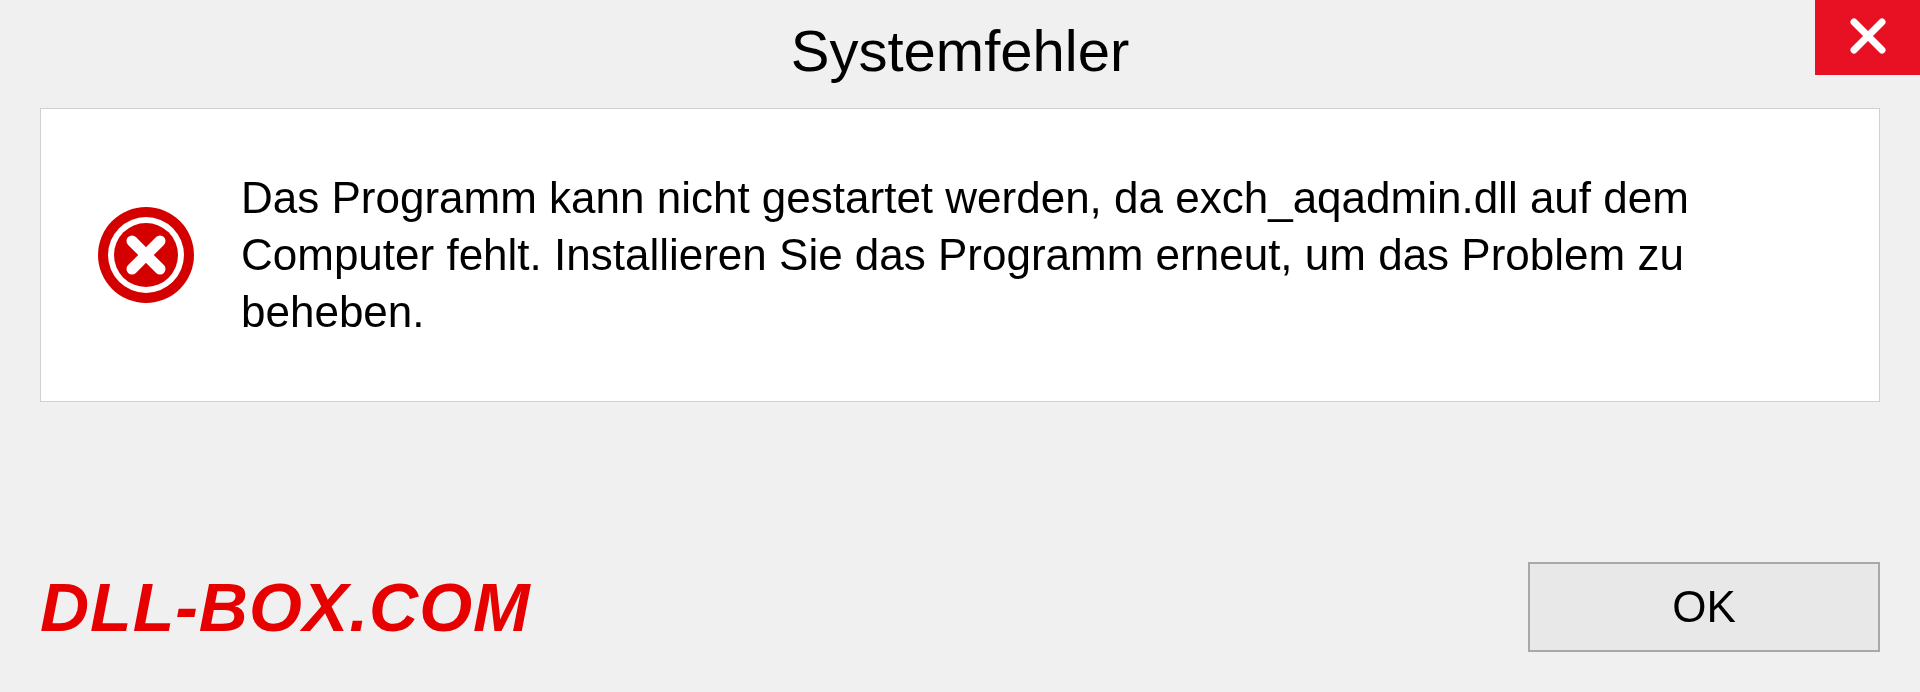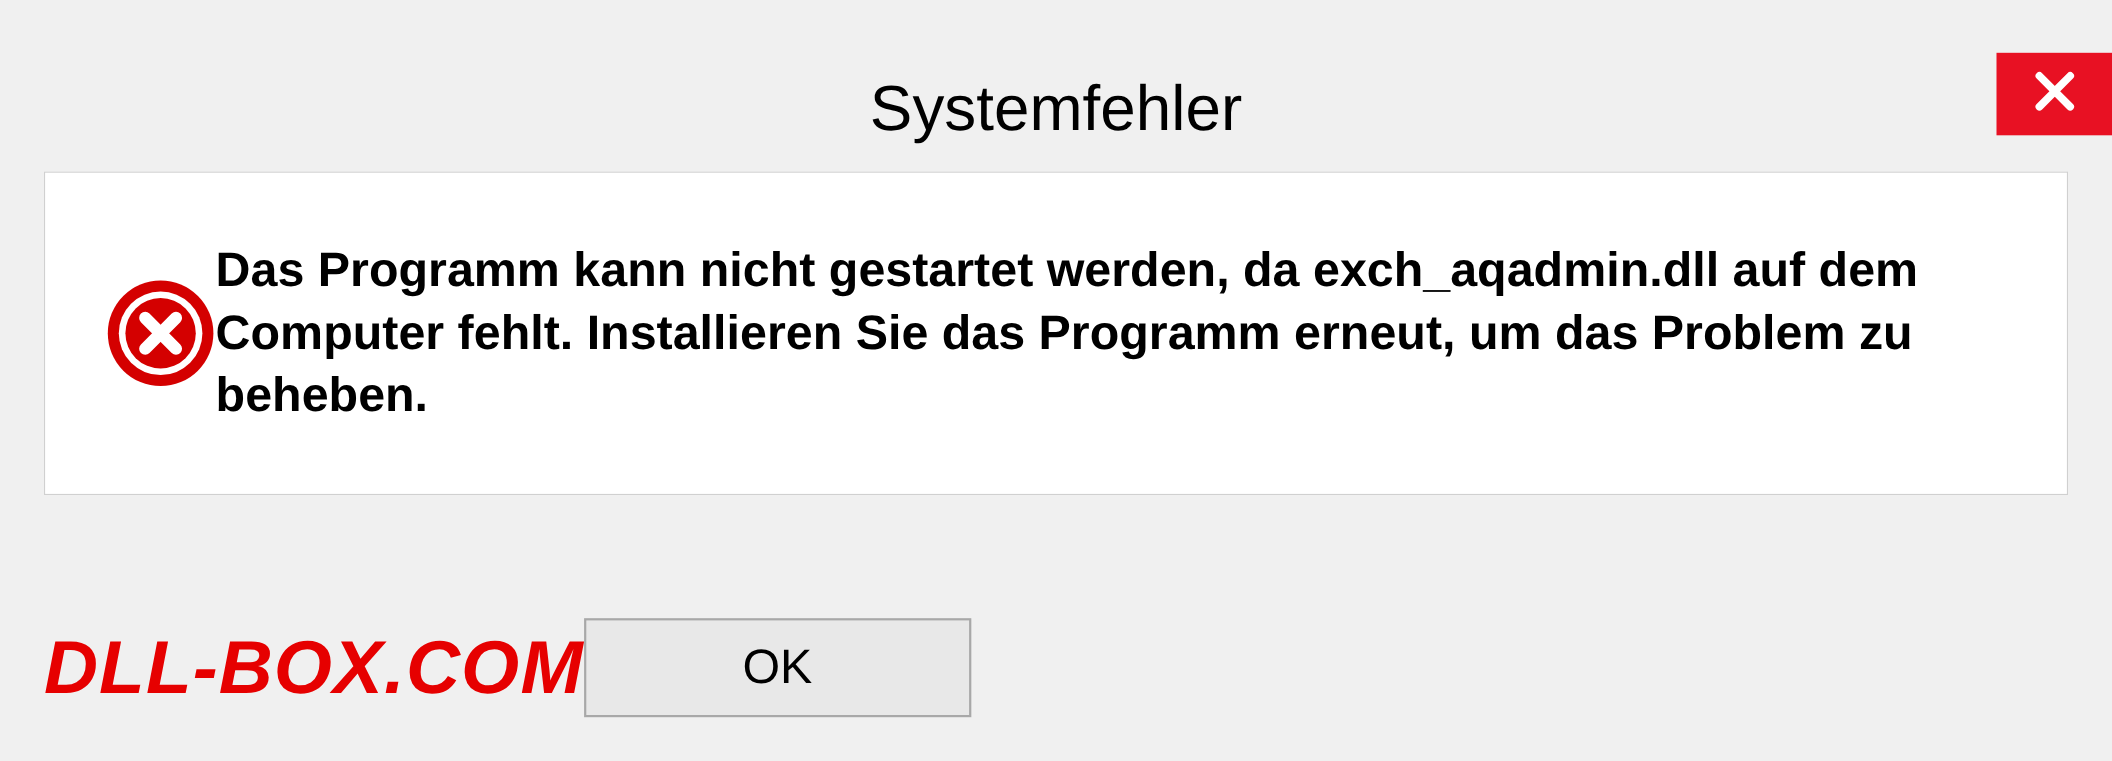--- a/index.html
+++ b/index.html
@@ -18,21 +18,20 @@
     }
     
     .titlebar {
       width: 100%;
       height: 100px;
       display: flex;
       align-items: center;
       justify-content: center;
       position: relative;
       background: #f0f0f0;
-      margin-top: 48px;
     }
     
     .title {
       font-size: 58px;
       color: #000;
       font-weight: normal;
     }
     
     .close-btn {
       position: absolute;
@@ -52,22 +51,22 @@
       height: 40px;
     }
     
     .content-panel {
       margin: 8px 40px 0 40px;
       background: #ffffff;
       border: 1px solid #d0d0d0;
       padding: 60px 55px 60px 55px;
       display: flex;
       align-items: center;
+      gap: 45px;
       min-height: 280px;
-      font-weight: bold;
     }
     
     .error-icon-wrap {
       flex-shrink: 0;
       width: 100px;
       height: 100px;
       display: flex;
       align-items: center;
       justify-content: center;
     }
@@ -85,20 +84,21 @@
     }
     
     .footer {
       position: absolute;
       bottom: 30px;
       left: 0;
       right: 0;
       padding: 0 40px;
       display: flex;
       align-items: center;
+      justify-content: space-between;
       height: 110px;
     }
     
     .watermark {
       font-size: 68px;
       font-weight: 900;
       color: #e60000;
       letter-spacing: 1px;
       font-style: italic;
       font-family: Arial Black, Arial, sans-serif;

